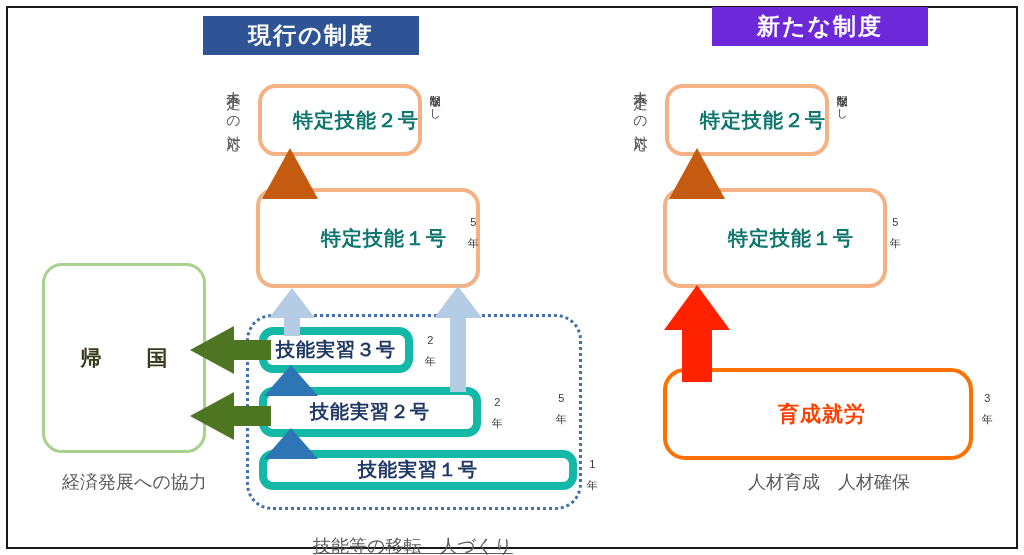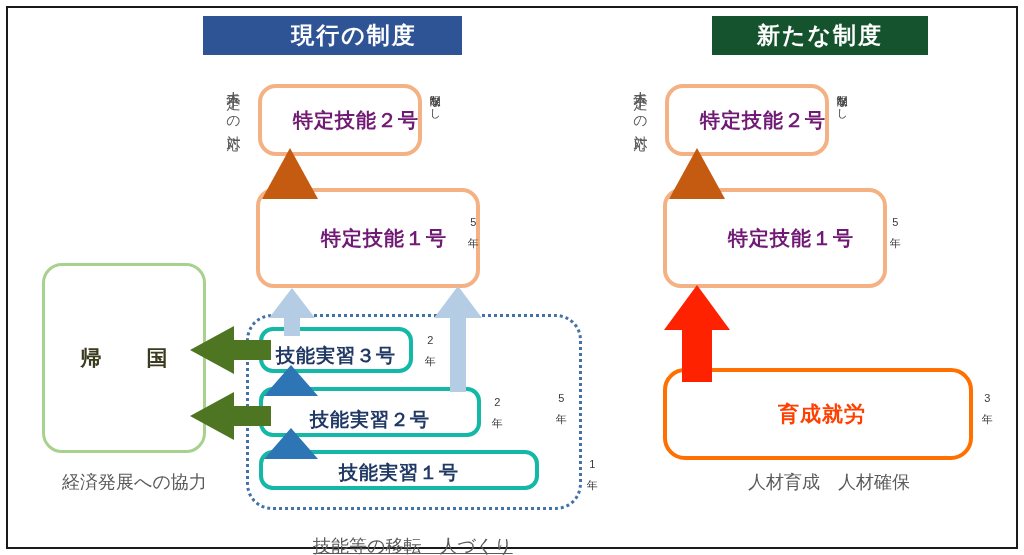--- a/index.html
+++ b/index.html
@@ -35,25 +35,24 @@
     align-items: center;
     justify-content: center;
     color: #ffffff;
     font-weight: bold;
     font-size: 23px;
     letter-spacing: 2px;
   }
   #hdr-current {
     left: 203px; top: 16px; width: 216px; height: 39px;
     background: #2e5496;
-    padding-left: 43px;
   }
   #hdr-new {
-    left: 712px; top: 16px; width: 216px; height: 39px;
-    background: #14532d;
+    left: 712px; top: 7px; width: 216px; height: 39px;
+    background: #6d28d9;
   }
 
   
   .box {
     position: absolute;
     box-sizing: border-box;
     display: flex;
     align-items: center;
     justify-content: center;
     background: #ffffff;
@@ -61,26 +60,25 @@
   .box-label {
     font-weight: bold;
     letter-spacing: 1px;
     white-space: nowrap;
   }
 
   .peach {
     border: 4px solid #f4b183;
     border-radius: 18px;
   }
-  .peach .box-label { color: #701a75; margin-left: 32px; }
+  .peach .box-label { color: #0f766e; margin-left: 32px; }
 
   .navy {
-    border: 4px solid #14b8a6;
+    border: 8px solid #14b8a6;
     border-radius: 14px;
-    align-items: flex-end;
   }
   .navy .box-label { color: #1f3864; }
 
   .green-box {
     border: 3px solid #a9d18e;
     border-radius: 20px;
   }
   .green-box .box-label { color: #3a3a1e; }
 
   .orange-box {
@@ -88,21 +86,21 @@
     border-radius: 22px;
     padding-left: 8px;
   }
   .orange-box .box-label { color: #ff4000; }
 
   
   #box-tokutei2-left  { left: 258px; top: 84px;  width: 164px; height: 72px; }
   #box-tokutei1-left  { left: 256px; top: 188px; width: 224px; height: 100px; }
   #box-jisshu3-left   { left: 259px; top: 327px; width: 154px; height: 46px; }
   #box-jisshu2-left   { left: 259px; top: 387px; width: 222px; height: 50px; }
-  #box-jisshu1-left   { left: 259px; top: 450px; width: 280px; height: 40px; }
+  #box-jisshu1-left   { left: 259px; top: 450px; width: 318px; height: 40px; }
   #box-kikoku         { left: 42px;  top: 263px; width: 164px; height: 190px; }
 
   
   #box-tokutei2-right { left: 665px; top: 84px;  width: 164px; height: 72px; }
   #box-tokutei1-right { left: 663px; top: 188px; width: 224px; height: 100px; }
   #box-ikusei         { left: 663px; top: 368px; width: 310px; height: 92px; }
 
   
   #box-tokutei2-left .box-label, #box-tokutei2-right .box-label { font-size: 20px; }
   #box-tokutei1-left .box-label, #box-tokutei1-right .box-label { font-size: 20px; }

